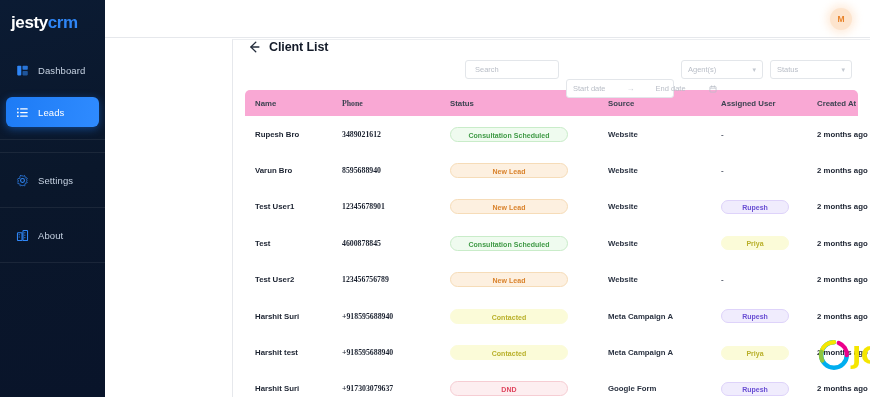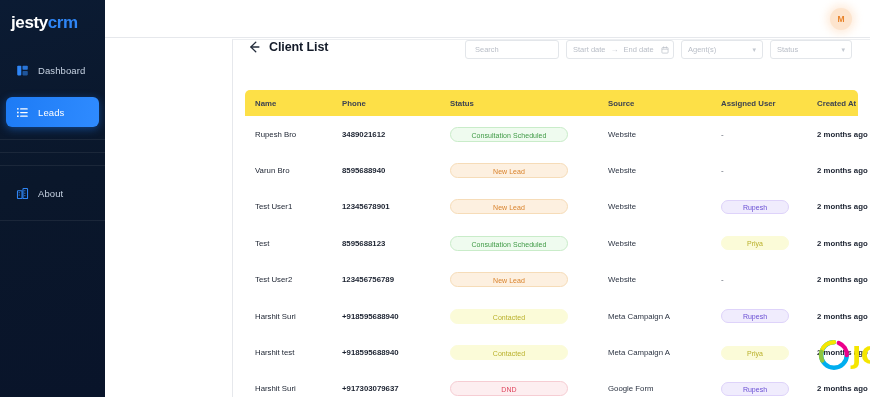--- a/index.html
+++ b/index.html
@@ -83,59 +83,59 @@
     letter-spacing: -.1px; white-space: nowrap;
   }
   .head-tools { margin-left: auto; display: flex; align-items: center; gap: 7px; }
 
   .inp {
     height: 19px; border: 1px solid #e3e6ea; border-radius: 3px;
     background: #fff; display: flex; align-items: center;
     padding: 0 6px; font-size: 7.5px; color: #b9bec7; white-space: nowrap;
   }
   .inp-search { width: 94px; padding-left: 9px; }
-  .inp-date { width: 108px; gap: 5px; justify-content: space-between; }
+  .inp-date { width: 108px; gap: 21px; justify-content: space-between; margin-top: 39px; }
   .inp-date .seg { color:#b9bec7; }
   .inp-date .arrow { color:#c8ccd3; font-size:8px; }
   .inp-date .cal { margin-left:2px; display:flex; color:#b9bec7; }
   .inp-sel { width: 82px; justify-content: space-between; }
   .inp-sel .chev { color:#c3c8d0; font-size:7px; line-height:1; }
 
   .btn-add {
     height: 19px; padding: 0 9px; border-radius: 3px;
     background: #1b84fb; color: #fff;
     font-size: 8px; font-weight: bold; letter-spacing: .1px;
     display: flex; align-items: center; white-space: nowrap;
   }
 
   
   .table { padding: 0 12px; }
   .thead {
     display: flex; align-items: center; height: 26px;
-    background: #fde047; border-radius: 5px 5px 0 0;
+    background: #f9a8d4; border-radius: 5px 5px 0 0;
     padding: 0 10px;
   }
   .thead > div {
     font-size: 7.8px; font-weight: bold; color: #3d4351; white-space: nowrap;
   }
   .row {
     display: flex; align-items: center; height: 36.4px;
     padding: 0 10px; background: #fff;
   }
-  .row > div { font-size: 7.8px; color: #232a38; white-space: nowrap; }
+  .row > div { font-size: 7.8px; color: #232a38; white-space: nowrap; font-weight: bold; }
 
   .c-name   { width: 87px; flex:0 0 87px; }
-  .c-phone  { width: 108px; flex:0 0 108px; }
+  .c-phone  { width: 108px; flex:0 0 108px;font-family:Liberation Serif, serif; }
   .c-status { width: 158px; flex:0 0 158px; }
   .c-source { width: 113px; flex:0 0 113px; }
   .c-user   { width: 96px; flex:0 0 96px; }
   .c-date   { width: 82px; flex:0 0 82px; }
   .c-act    { flex:1; text-align: left; }
 
-  .row .c-name { font-weight: normal; color:#1b2230; }
+  .row .c-name { font-weight: bold; color:#1b2230; }
   .row .c-phone { font-weight: bold; color:#1b2230; }
   .row .c-date { font-weight: bold; color:#1b2230; }
   .row .c-source { color:#2b3342; }
 
   .badge {
     display: block; width: 118px; height: 15px; line-height: 15px;
     border-radius: 8px; text-align: center;
     font-size: 7px; letter-spacing: .05px;
   }
   .badge.consult { background:#effbef; border:1px solid #c9ecc9; color:#3f9a45; }
@@ -201,20 +201,29 @@
             </svg>
         </span>
         <span>Leads</span>
       </div>
 
       <div class="nav-sep"></div>
 
 
       <div class="nav-sep"></div>
 
+      <div class="nav-item">
+        <span class="ico">
+          <svg viewBox="0 0 16 16" fill="none">
+              <path d="M8 1.6l1.5.55.9-1.0 1.35.95-.35 1.3 1.15 1.15 1.3-.35.95 1.35-1.0.9.55 1.5-.55 1.5 1.0.9-.95 1.35-1.3-.35L11.4 13.5l.35 1.3-1.35.95-.9-1.0L8 15.3l-1.5-.55-.9 1.0-1.35-.95.35-1.3L3.45 12.35l-1.3.35L1.2 11.35l1.0-.9L1.65 8.95 2.2 7.45l-1.0-.9.95-1.35 1.3.35L4.6 4.4l-.35-1.3L5.6.55l.9 1.0L8 1.6z" stroke="#2f86f6" stroke-width="1.1" transform="scale(.88) translate(1,1)"></path>
+              <circle cx="8" cy="8" r="2.4" stroke="#2f86f6" stroke-width="1.3"></circle>
+            </svg>
+        </span>
+        <span>Settings</span>
+      </div>
 
       <div class="nav-sep"></div>
 
       <div class="nav-item">
         <span class="ico">
           <svg viewBox="0 0 16 16" fill="none">
               <rect x="1.8" y="4.5" width="5.6" height="9.7" rx=".8" stroke="#2f86f6" stroke-width="1.3"></rect>
               <rect x="8.6" y="1.8" width="5.6" height="12.4" rx=".8" stroke="#2f86f6" stroke-width="1.3"></rect>
               <rect x="3.3" y="6.4" width="1.3" height="1.3" fill="#2f86f6"></rect>
               <rect x="3.3" y="9.2" width="1.3" height="1.3" fill="#2f86f6"></rect>
@@ -317,21 +326,21 @@
                 <span class="badge newlead">New Lead</span>
               </div>
               <div class="c-source">Website</div>
               <div class="c-user">
                 <span class="chip purple">Rupesh</span>
               </div>
               <div class="c-date">2 months ago</div>
             </div>
             <div class="row">
               <div class="c-name">Test</div>
-              <div class="c-phone">8595688123</div>
+              <div class="c-phone">4600878845</div>
               <div class="c-status">
                 <span class="badge consult">Consultation Scheduled</span>
               </div>
               <div class="c-source">Website</div>
               <div class="c-user">
                 <span class="chip yellow">Priya</span>
               </div>
               <div class="c-date">2 months ago</div>
             </div>
             <div class="row">

